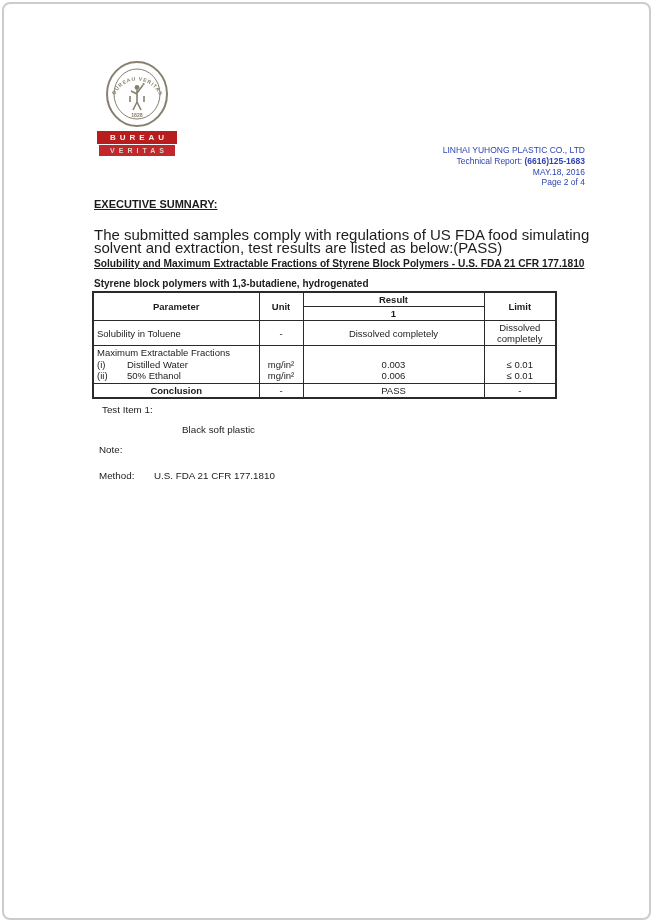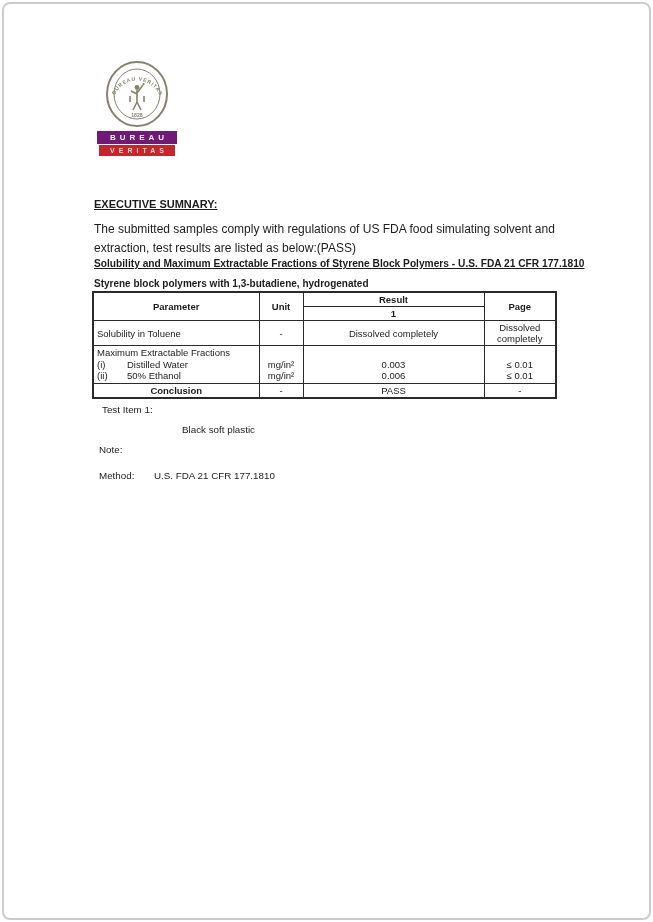--- a/index.html
+++ b/index.html
@@ -3,30 +3,30 @@
 <meta charset="utf-8">
 <style>
   html,body{margin:0;padding:0;background:#fff;}
   body{width:653px;height:922px;position:relative;font-family:"Liberation Sans",sans-serif;color:#1c1c1c;}
   .page{position:absolute;left:2px;top:2px;right:2px;bottom:2px;border:2px solid #ccc;border-radius:8px;background:#fff;overflow:hidden;}
 
   
   .logo-wrap{position:absolute;left:93px;top:56px;width:82px;}
   .emblem{display:block;margin-left:7px;}
   .logo-bar{box-sizing:border-box;text-align:center;font-weight:bold;}
-  .bar-bureau{margin-top:3px;width:80px;height:13px;line-height:13px;background:#701a75;color:#f4f2ec;font-size:8px;letter-spacing:4px;padding-left:4px;}
+  .bar-bureau{margin-top:3px;width:80px;height:13px;line-height:13px;background:#b91c1c;color:#f4f2ec;font-size:8px;letter-spacing:4px;padding-left:4px;}
   .bar-veritas{margin:1px 0 0 2px;width:76px;height:11px;line-height:11px;background:#c1272d;color:#d9d4c6;font-size:7px;letter-spacing:4px;padding-left:4px;}
 
   
   .report-header{position:absolute;top:141px;right:64px;text-align:right;font-size:8.5px;line-height:10.8px;color:#2e44b0;}
   .report-header .bold{font-weight:bold;}
 
   
   .exec-heading{position:absolute;left:90px;top:194px;font-size:11px;font-weight:bold;text-decoration:underline;}
-  .body-par{position:absolute;left:90px;top:216px;width:508px;font-size:12px;line-height:19px;}
+  .body-par{position:absolute;left:90px;top:224px;width:508px;font-size:15px;line-height:13px;}
   .section-heading{position:absolute;left:90px;top:254px;font-size:10.2px;font-weight:bold;text-decoration:underline;}
   .table-caption{position:absolute;left:90px;top:274px;font-size:10px;font-weight:bold;}
 
   
   table.results{position:absolute;left:88px;top:287px;border-collapse:collapse;table-layout:fixed;font-size:9.5px;}
   table.results td{border:1px solid #2a2a2a;padding:1px 3px;vertical-align:middle;}
   table.results{border:2px solid #2a2a2a;}
   td.th{font-weight:bold;text-align:center;}
   td.ctr{text-align:center;}
   td.left{text-align:left;}
@@ -70,40 +70,46 @@
         <line x1="33" y1="42" x2="37" y2="50"></line>
         <line x1="26" y1="36" x2="26" y2="42"></line>
         <line x1="40" y1="36" x2="40" y2="42"></line>
       </g>
       <text x="33" y="56.5" text-anchor="middle" font-size="5.2" font-weight="bold" fill="#87806f" font-family="Liberation Sans, sans-serif">1828</text>
     </svg>
     <div class="logo-bar bar-bureau">BUREAU</div>
     <div class="logo-bar bar-veritas">VERITAS</div>
   </div>
 
+  <div class="report-header">
+    <div>LINHAI YUHONG PLASTIC CO., LTD</div>
+    <div><span>Technical Report: </span><span class="bold">(6616)125-1683</span></div>
+    <div>MAY.18, 2016</div>
+    <div>Page 2 of 4</div>
+  </div>
 
   <div class="exec-heading">EXECUTIVE SUMNARY:</div>
   <div class="body-par">The submitted samples comply with regulations of US FDA food simulating solvent and extraction, test results are listed as below:(PASS)</div>
 
   <div class="section-heading">Solubility and Maximum Extractable Fractions of Styrene Block Polymers - U.S. FDA 21 CFR 177.1810</div>
   <div class="table-caption">Styrene block polymers with 1,3-butadiene, hydrogenated</div>
 
   <table class="results">
     <colgroup>
         <col style="width:166px">
         <col style="width:44px">
         <col style="width:181px">
         <col style="width:72px">
       </colgroup>
     <tbody>
       <tr>
         <td class="th" rowspan="2">Parameter</td>
         <td class="th" rowspan="2">Unit</td>
         <td class="th">Result</td>
-        <td class="th" rowspan="2">Page</td>
+        <td class="th" rowspan="2">Limit</td>
       </tr>
       <tr>
         <td class="th">1</td>
       </tr>
       <tr>
         <td class="left">Solubility in Toluene</td>
         <td class="ctr">-</td>
         <td class="ctr">Dissolved completely</td>
         <td class="ctr wrap">Dissolved completely</td>
       </tr>

